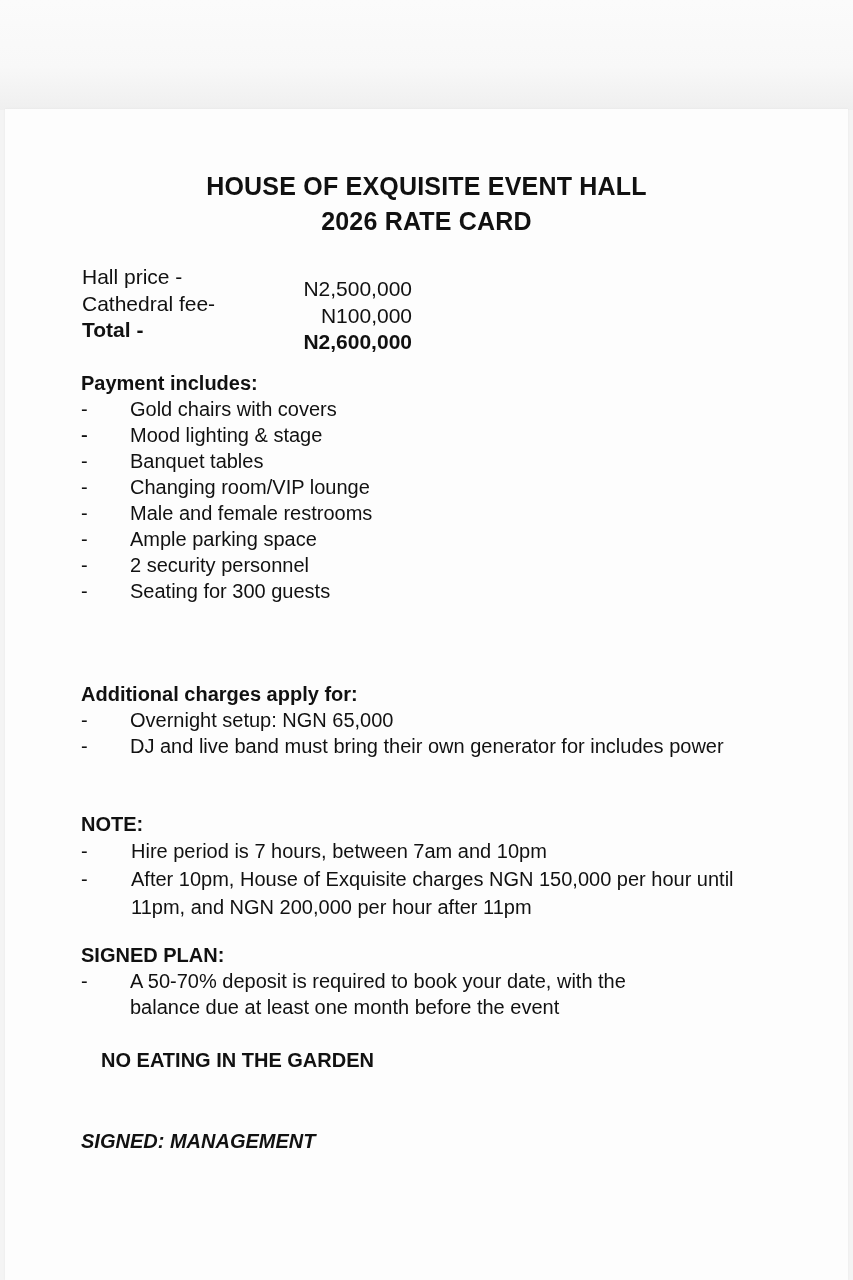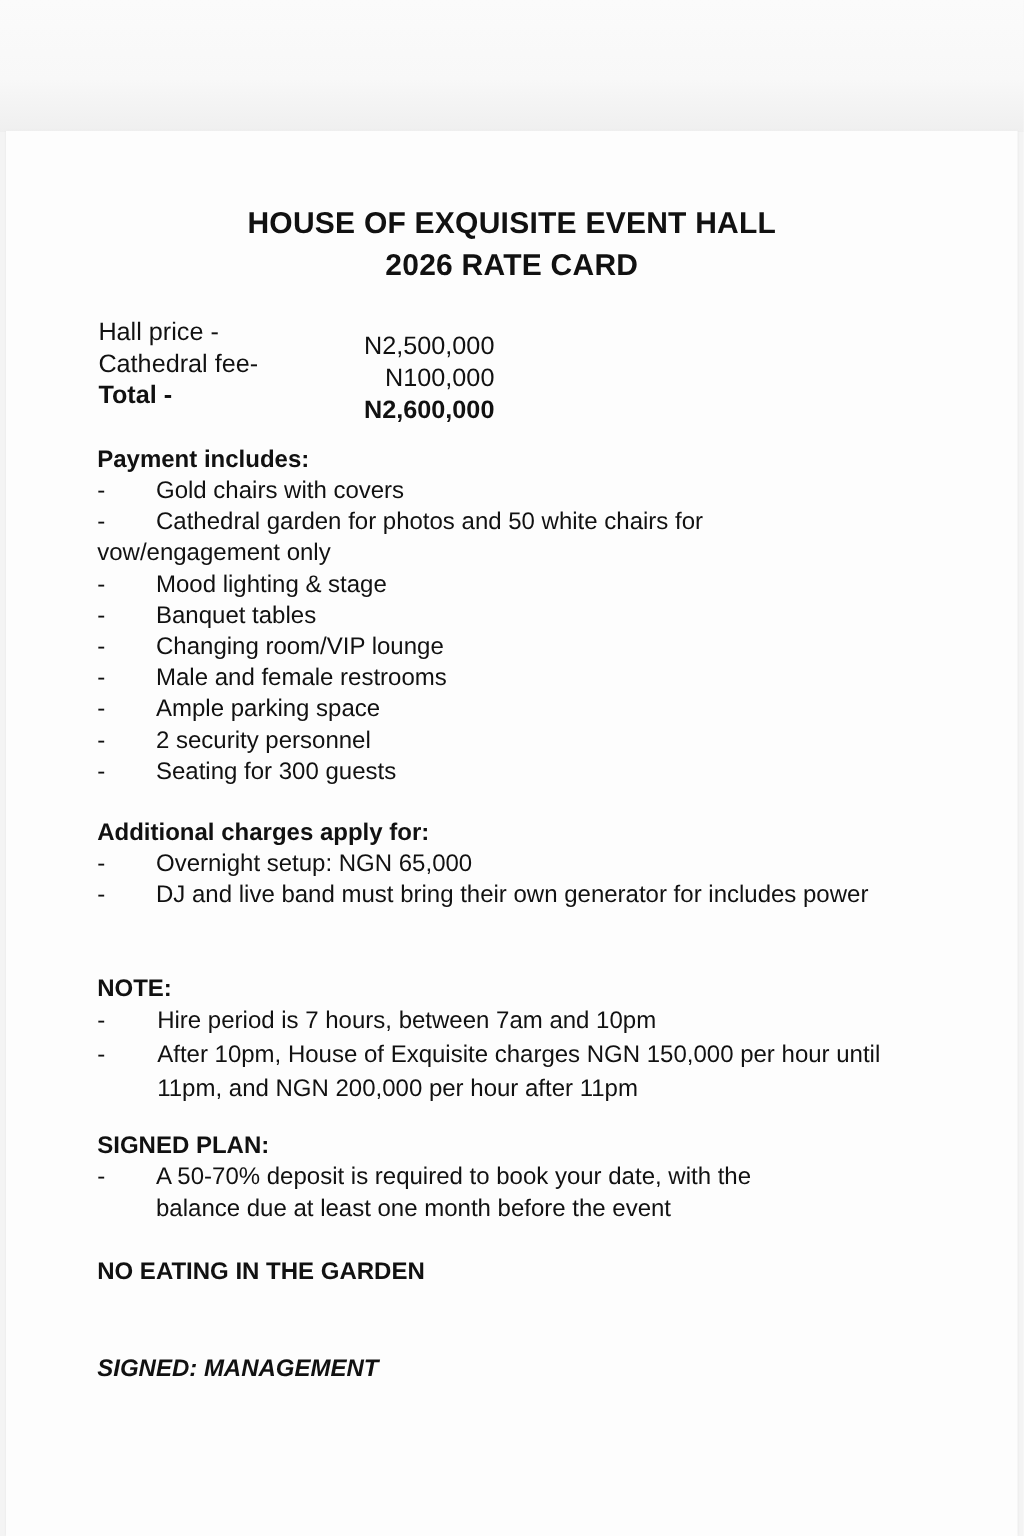--- a/index.html
+++ b/index.html
@@ -82,20 +82,21 @@
       text-indent: 0;
     }
     .note-bullet {
       position: relative;
       padding-left: 50px;
       line-height: 28px;
     }
     .note-bullet .dash { position: absolute; left: 0; top: 0; }
     .plain {
       font-weight: bold;
+      margin-left: 20px;
     }
     .signed {
       font-weight: bold;
       font-style: italic;
     }
   </style>
 </head>
 <body>
 
 <div class="top-fade"></div>
@@ -114,21 +115,21 @@
     <span class="amt">N100,000</span>
   </div>
   <div class="price-row bold" style="top:209px;">
     <span class="lbl">Total -</span>
     <span class="amt">N2,600,000</span>
   </div>
 
   <div class="section" style="top:261px;">
     <div class="heading">Payment includes:</div>
     <div class="bullet"><span class="dash">-</span><span>Gold chairs with covers</span></div>
-    <div class="bullet wrap-under" style="width:570px;"><span class="dash">-</span><span>Cathedral garden for photos and 50 white chairs for vow/engagement only</span></div>
+    <div class="bullet wrap-under" style="width:570px;"><span class="dash">-</span></div>
     <div class="bullet"><span class="dash">-</span><span>Mood lighting &amp; stage</span></div>
     <div class="bullet"><span class="dash">-</span><span>Banquet tables</span></div>
     <div class="bullet"><span class="dash">-</span><span>Changing room/VIP lounge</span></div>
     <div class="bullet"><span class="dash">-</span><span>Male and female restrooms</span></div>
     <div class="bullet"><span class="dash">-</span><span>Ample parking space</span></div>
     <div class="bullet"><span class="dash">-</span><span>2 security personnel</span></div>
     <div class="bullet"><span class="dash">-</span><span>Seating for 300 guests</span></div>
   </div>
 
   <div class="section" style="top:572px;">

